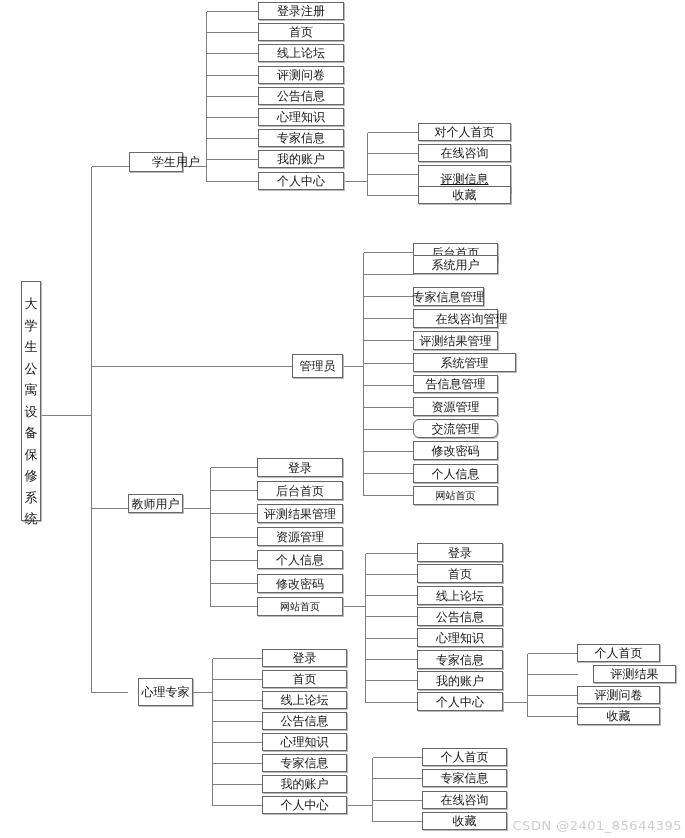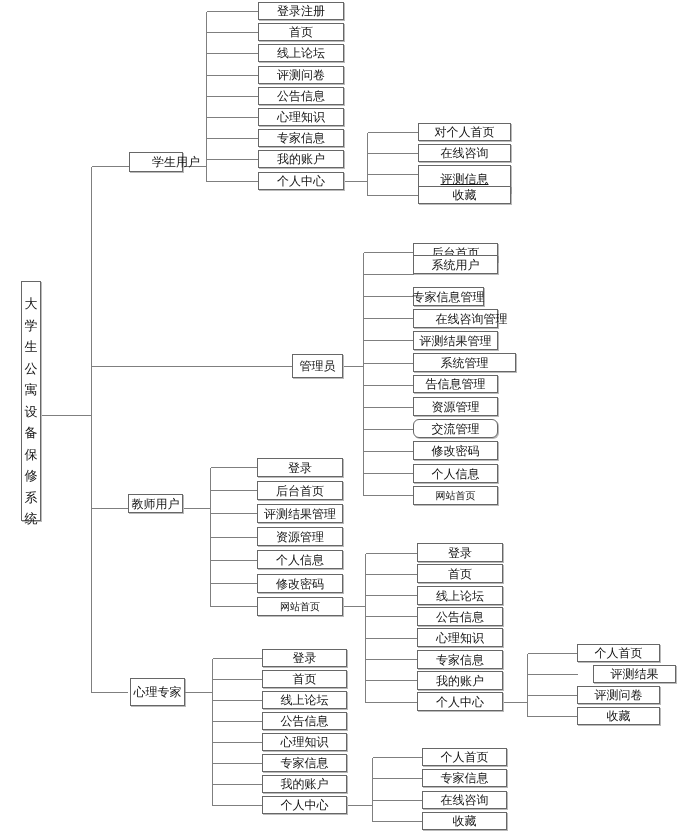--- a/index.html
+++ b/index.html
@@ -110,21 +110,21 @@
         <line x1="372" y1="778" x2="422" y2="778"></line>
         <line x1="372" y1="800" x2="422" y2="800"></line>
         <line x1="372" y1="821" x2="422" y2="821"></line>
       </g>
   </svg>
   <div id="nodes">
       <div class="node root" style="left: 21px; top: 281px; width: 20px; height: 240px;">大学生公寓设备保修系统</div>
       <div class="node" style="left: 129px; top: 152px; width: 54px; height: 20px; padding-left: 40px;">学生用户</div>
       <div class="node" style="left: 292px; top: 354px; width: 51px; height: 24px;">管理员</div>
       <div class="node" style="left: 128px; top: 494px; width: 55px; height: 19px;">教师用户</div>
-      <div class="node" style="left: 130px; top: 678px; width: 55px; height: 28px;">心理专家</div>
+      <div class="node" style="left: 138px; top: 678px; width: 55px; height: 28px;">心理专家</div>
       <div class="node" style="left: 258px; top: 2px; width: 86px; height: 18px;">登录注册</div>
       <div class="node" style="left: 258px; top: 23px; width: 86px; height: 18px;">首页</div>
       <div class="node" style="left: 258px; top: 44px; width: 86px; height: 18px;">线上论坛</div>
       <div class="node" style="left: 258px; top: 66px; width: 86px; height: 18px;">评测问卷</div>
       <div class="node" style="left: 258px; top: 87px; width: 86px; height: 18px;">公告信息</div>
       <div class="node" style="left: 258px; top: 108px; width: 86px; height: 18px;">心理知识</div>
       <div class="node" style="left: 258px; top: 129px; width: 86px; height: 18px;">专家信息</div>
       <div class="node" style="left: 258px; top: 150px; width: 86px; height: 18px;">我的账户</div>
       <div class="node" style="left: 258px; top: 172px; width: 86px; height: 18px;">个人中心</div>
       <div class="node" style="left: 418px; top: 123px; width: 93px; height: 18px;">对个人首页</div>
@@ -168,13 +168,14 @@
       <div class="node" style="left: 262px; top: 712px; width: 85px; height: 18px;">公告信息</div>
       <div class="node" style="left: 262px; top: 733px; width: 85px; height: 18px;">心理知识</div>
       <div class="node" style="left: 262px; top: 754px; width: 85px; height: 18px;">专家信息</div>
       <div class="node" style="left: 262px; top: 775px; width: 85px; height: 18px;">我的账户</div>
       <div class="node" style="left: 262px; top: 796px; width: 85px; height: 18px;">个人中心</div>
       <div class="node" style="left: 422px; top: 748px; width: 85px; height: 18px;">个人首页</div>
       <div class="node" style="left: 422px; top: 769px; width: 85px; height: 18px;">专家信息</div>
       <div class="node" style="left: 422px; top: 791px; width: 85px; height: 18px;">在线咨询</div>
       <div class="node" style="left: 422px; top: 812px; width: 85px; height: 18px;">收藏</div>
     </div>
+  <div class="watermark">CSDN @2401_85644395</div>
 </div>
 
 </body></html>

